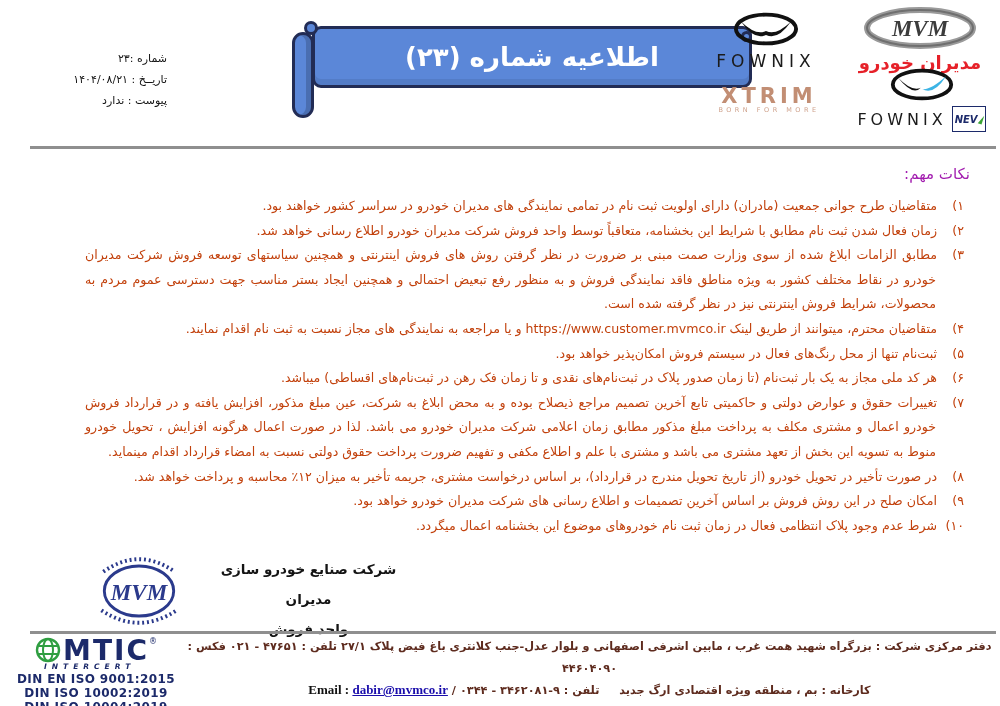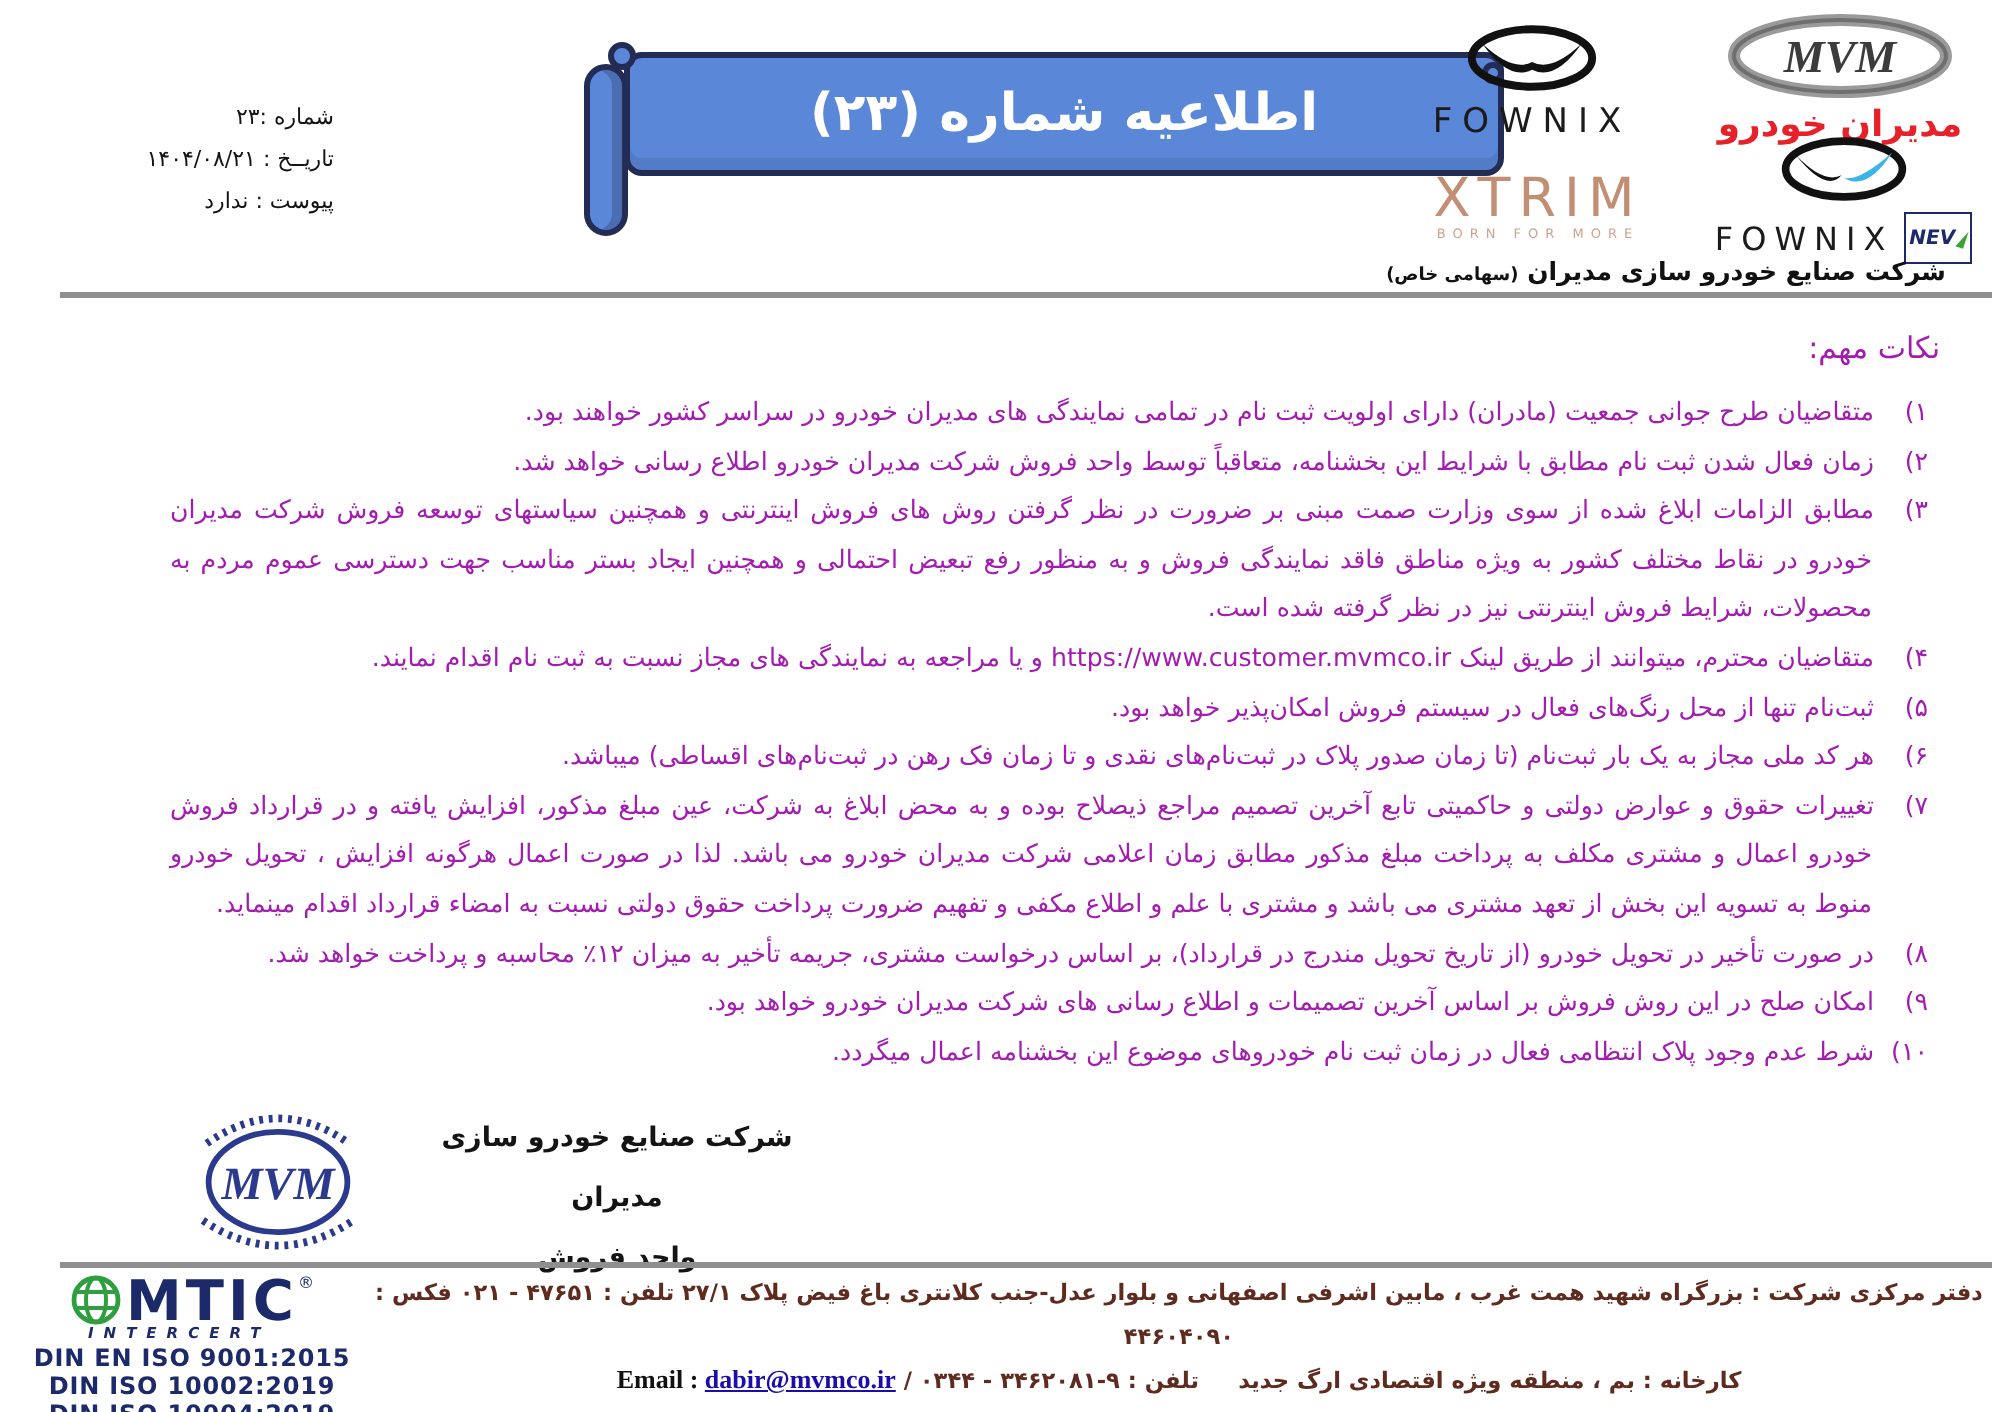--- a/index.html
+++ b/index.html
@@ -23,41 +23,41 @@
   .scroll-knob-r{position:absolute;right:-3px;top:2px;width:11px;height:11px;border-radius:50%;
                  background:#5b87d8;border:3px solid #222c55;}
   .banner-title{color:#fff;font-size:26px;font-weight:bold;direction:rtl;letter-spacing:.5px;}
 
   
   .logo-fownix{position:absolute;left:702px;top:12px;width:128px;text-align:center;}
   .logo-fownix .wordmark{font-size:17px;letter-spacing:5px;color:#1b1b1b;font-weight:500;margin-top:1px;}
   .logo-mvm{position:absolute;left:844px;top:6px;width:152px;text-align:center;}
   .mvm-label{color:#e62129;font-weight:900;font-size:18px;direction:rtl;margin-top:-2px;}
   .logo-xtrim{position:absolute;left:700px;top:84px;width:138px;text-align:center;color:#c28e74;}
-  .xtrim-word{font-size:27px;font-weight:400;letter-spacing:4px;}
+  .xtrim-word{font-size:21px;font-weight:700;letter-spacing:4px;}
   .xtrim-tag{font-size:6.5px;letter-spacing:3.5px;color:#cfa28c;margin-top:-2px;}
   .logo-fownix-nev{position:absolute;left:843px;top:68px;width:157px;text-align:center;}
   .nev-row{display:flex;align-items:center;justify-content:center;gap:5px;margin-top:1px;}
   .nev-row .wordmark{font-size:16px;letter-spacing:4px;color:#1b1b1b;font-weight:500;}
   .nev-badge{display:inline-flex;align-items:center;border:1.5px solid #1c2a6a;padding:0 2px;height:26px;
              font-size:10px;font-weight:900;font-style:italic;color:#1c2a6a;background:#fff;position:relative;}
   .nev-badge .leaf{display:inline-block;width:0;height:0;margin-left:1px;
              border-left:4px solid transparent;border-bottom:9px solid #3aa335;transform:rotate(18deg);}
   .company-line{position:absolute;right:2px;top:128px;width:330px;direction:rtl;text-align:center;
                 font-weight:bold;font-size:12.5px;color:#111;}
   .company-line .suffix{font-size:9px;}
 
   .divider{position:absolute;left:30px;right:4px;height:2.5px;background:#8f8f8f;}
   .divider-1{top:146px;}
   .divider-2{top:631px;}
 
   
   .notes-heading{position:absolute;top:165px;right:30px;direction:rtl;font-size:15px;color:#a21caf;margin-left:24px;}
   .notes-list{position:absolute;top:194px;right:36px;left:85px;margin:0;padding:0;list-style:none;
-              direction:rtl;text-align:justify;font-size:12.6px;line-height:24.6px;color:#a21caf;}
+              direction:rtl;text-align:justify;font-size:12.6px;line-height:24.6px;color:#c2410c;}
   .notes-list li{padding-right:28px;text-indent:-28px;}
   .note-num{display:inline-block;min-width:21px;text-indent:0;margin-left:6px;}
 
   
   .signature{position:absolute;top:546px;left:86px;width:330px;display:flex;gap:14px;align-items:flex-start;}
   .sig-text{direction:rtl;text-align:center;font-weight:bold;font-size:13.5px;line-height:30px;
             color:#141414;padding-top:8px;width:205px;}
 
   
   .mtic{position:absolute;left:6px;top:637px;width:180px;text-align:center;color:#1c2a6a;}
@@ -122,23 +122,20 @@
     </svg>
     <div class="nev-row">
       <span class="wordmark">FOWNIX</span>
       <span class="nev-badge">
           <span>NEV</span>
           <i class="leaf"></i>
         </span>
     </div>
   </div>
 
-  <div class="company-line">
-    <span>شرکت صنایع خودرو سازی مدیران </span><span class="suffix">(سهامی خاص)</span>
-  </div>
 
   <div class="divider divider-1"></div>
 
   <div class="notes-heading">نکات مهم:</div>
   <ol class="notes-list">
     <li><span class="note-num">۱)</span><span>متقاضیان طرح جوانی جمعیت (مادران) دارای اولویت ثبت نام در تمامی نمایندگی های مدیران خودرو در سراسر کشور خواهند بود.</span></li>
     <li><span class="note-num">۲)</span><span>زمان فعال شدن ثبت نام مطابق با شرایط این بخشنامه،  متعاقباً توسط واحد فروش شرکت مدیران خودرو اطلاع رسانی خواهد شد.</span></li>
     <li><span class="note-num">۳)</span><span>مطابق الزامات ابلاغ شده از سوی وزارت صمت مبنی بر ضرورت در نظر گرفتن روش های فروش اینترنتی و همچنین سیاستهای توسعه فروش شرکت مدیران خودرو در نقاط مختلف کشور به ویژه مناطق فاقد نمایندگی فروش و به منظور رفع تبعیض احتمالی و همچنین ایجاد بستر مناسب جهت دسترسی عموم مردم به محصولات، شرایط فروش اینترنتی نیز در نظر گرفته شده است.</span></li>
     <li><span class="note-num">۴)</span><span>متقاضیان محترم، میتوانند از طریق لینک https://www.customer.mvmco.ir و یا مراجعه به نمایندگی های مجاز نسبت به ثبت نام اقدام نمایند.</span></li>
     <li><span class="note-num">۵)</span><span>ثبت‌نام تنها از محل رنگ‌های فعال در سیستم فروش امکان‌پذیر خواهد بود.</span></li>

